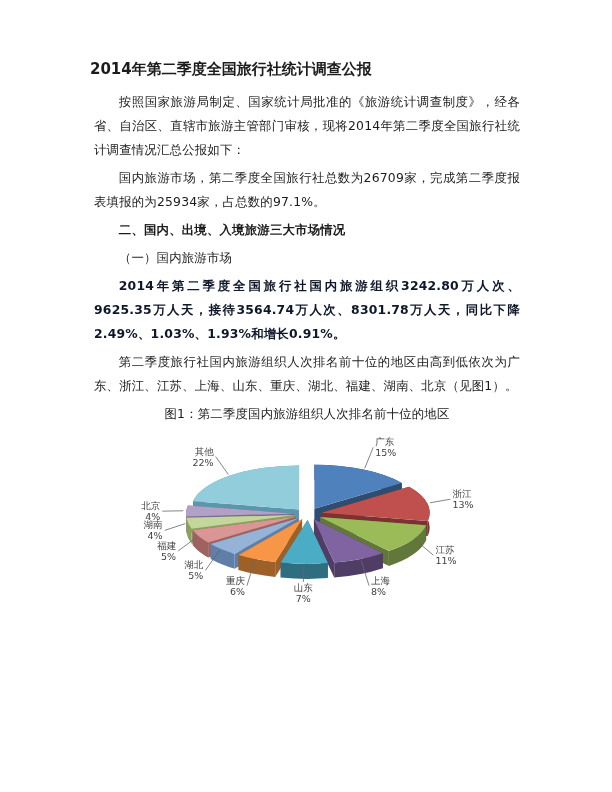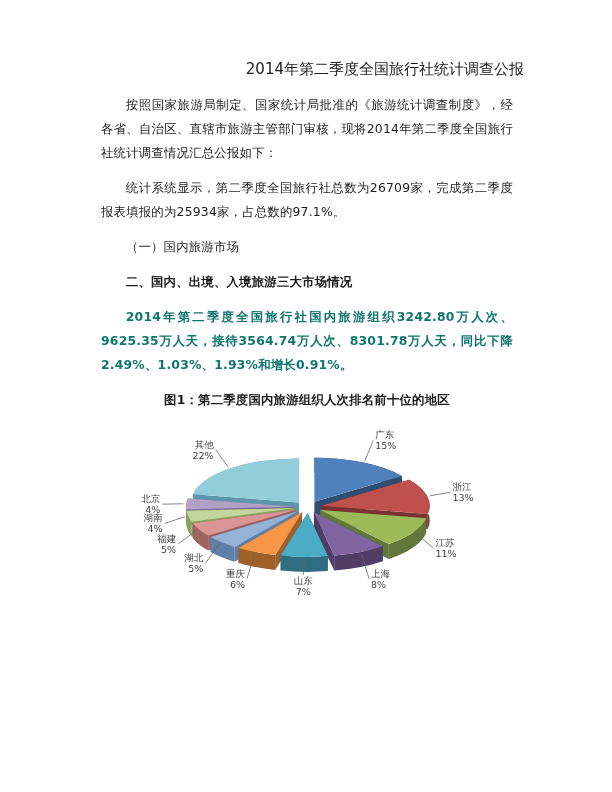--- a/index.html
+++ b/index.html
@@ -7,68 +7,69 @@
     position:relative;
     width:612px;height:792px;
     margin:0 auto;
     background:#ffffff;
     box-sizing:border-box;
     padding:56px 88px 0 90px;
     font-family:"DejaVu Sans",sans-serif;
     color:#1c1c1c;
   }
   .doc-title{
-    text-align:right;
-    font-weight:normal;
+    text-align:left;
+    font-weight:bold;
     font-size:15px;
     line-height:26px;
     margin:0 0 8px 0;
   }
   .para{
-    margin:11px;
+    margin:4px;
     font-size:12.4px;
     line-height:24px;
     text-align:justify;
     text-indent:2em;
     letter-spacing:0.2px;
   }
   .heading1{
     font-weight:bold;
   }
   .subheading{
     font-weight:normal;
   }
   .highlight{
     font-weight:bold;
   }
   .fig-caption{
     text-indent:0;
     text-align:center;
-    font-weight:bold;
+    font-weight:normal;
   }
   .chart-wrap{
     width:434px;
     height:180px;
     margin:2px 0 0 0;
   }
   .chart-wrap svg{display:block;margin:0 auto;}
 </style>
 </head>
 <body>
 
 <div class="page">
   <h1 class="doc-title">2014年第二季度全国旅行社统计调查公报</h1>
 
   <p class="para">按照国家旅游局制定、国家统计局批准的《旅游统计调查制度》，经各省、自治区、直辖市旅游主管部门审核，现将2014年第二季度全国旅行社统计调查情况汇总公报如下：</p>
 
-  <p class="para">统计系统显示，第二季度全国旅行社总数为26709家，完成第二季度报表填报的为25934家，占总数的97.1%。</p>
+  <p class="para">国内旅游市场，第二季度全国旅行社总数为26709家，完成第二季度报表填报的为25934家，占总数的97.1%。</p>
 
+  <p class="para heading1">二、国内、出境、入境旅游三大市场情况</p>
   <p class="para subheading">（一）国内旅游市场</p>
-  <p class="para heading1">二、国内、出境、入境旅游三大市场情况</p>
-  <p class="para highlight" style="color: #0f766e;">2014年第二季度全国旅行社国内旅游组织3242.80万人次、9625.35万人天，接待3564.74万人次、8301.78万人天，同比下降2.49%、1.03%、1.93%和增长0.91%。</p>
+  <p class="para highlight" style="color: #0f172a;">2014年第二季度全国旅行社国内旅游组织3242.80万人次、9625.35万人天，接待3564.74万人次、8301.78万人天，同比下降2.49%、1.03%、1.93%和增长0.91%。</p>
+  <p class="para">第二季度旅行社国内旅游组织人次排名前十位的地区由高到低依次为广东、浙江、江苏、上海、山东、重庆、湖北、福建、湖南、北京（见图1）。</p>
 
   <p class="para fig-caption">图1：第二季度国内旅游组织人次排名前十位的地区</p>
 
   <div class="chart-wrap">
     <svg width="440" height="180" viewBox="0 0 440 180">
         <path fill="#2E4D71" d="M224.36,78.76 L224.36,34.76 l0,15 L224.36,93.76 Z"></path>
         <path fill="#2E4D71" d="M224.36,78.76 L311.73,52.90 l0,15 L224.36,93.76 Z"></path>
         <path fill="#2E4D71" d="M224.36,34.76 A108,44 0 0 1 311.73,52.90 l0,15 A108,44 0 0 0 224.36,49.76 Z"></path>
         <path fill="#5C96AD" d="M209.08,79.47 L102.99,71.22 l0,15 L209.08,94.47 Z"></path>
         <path fill="#5C96AD" d="M209.08,79.47 L209.08,35.47 l0,15 L209.08,94.47 Z"></path>

